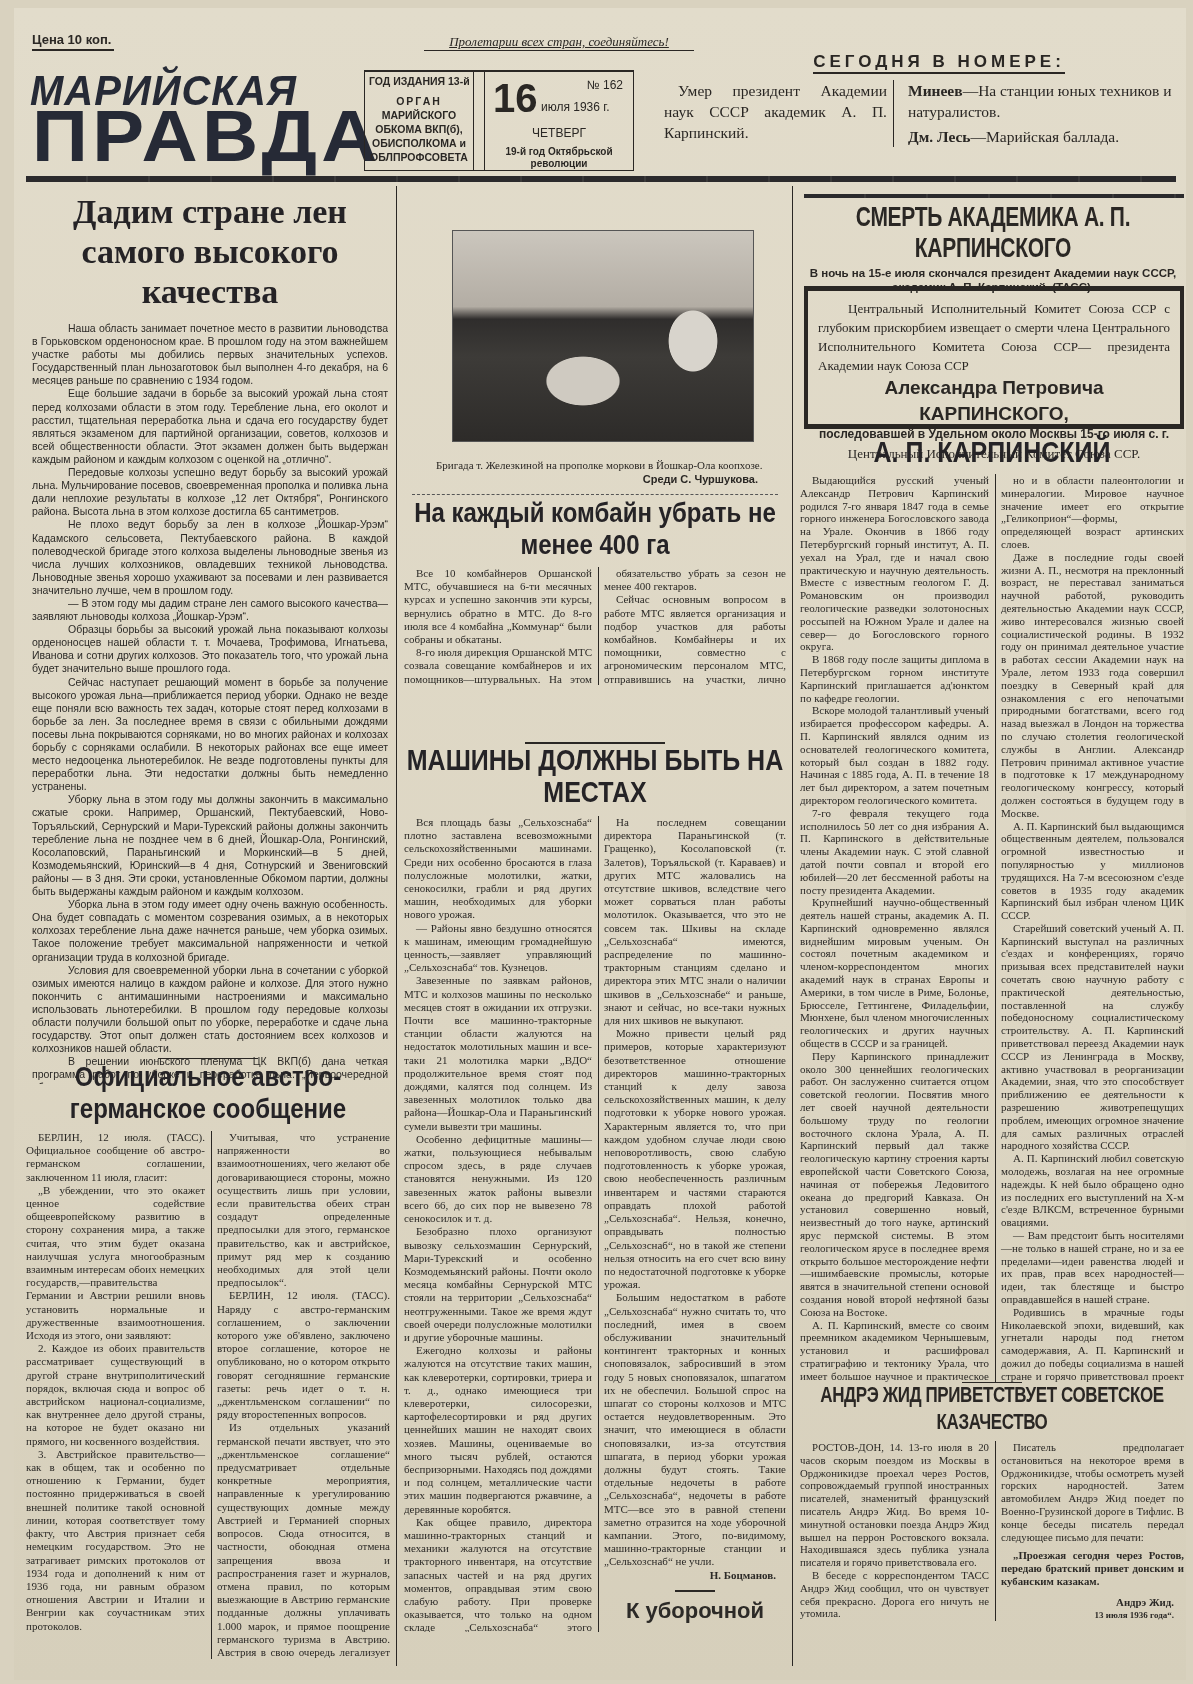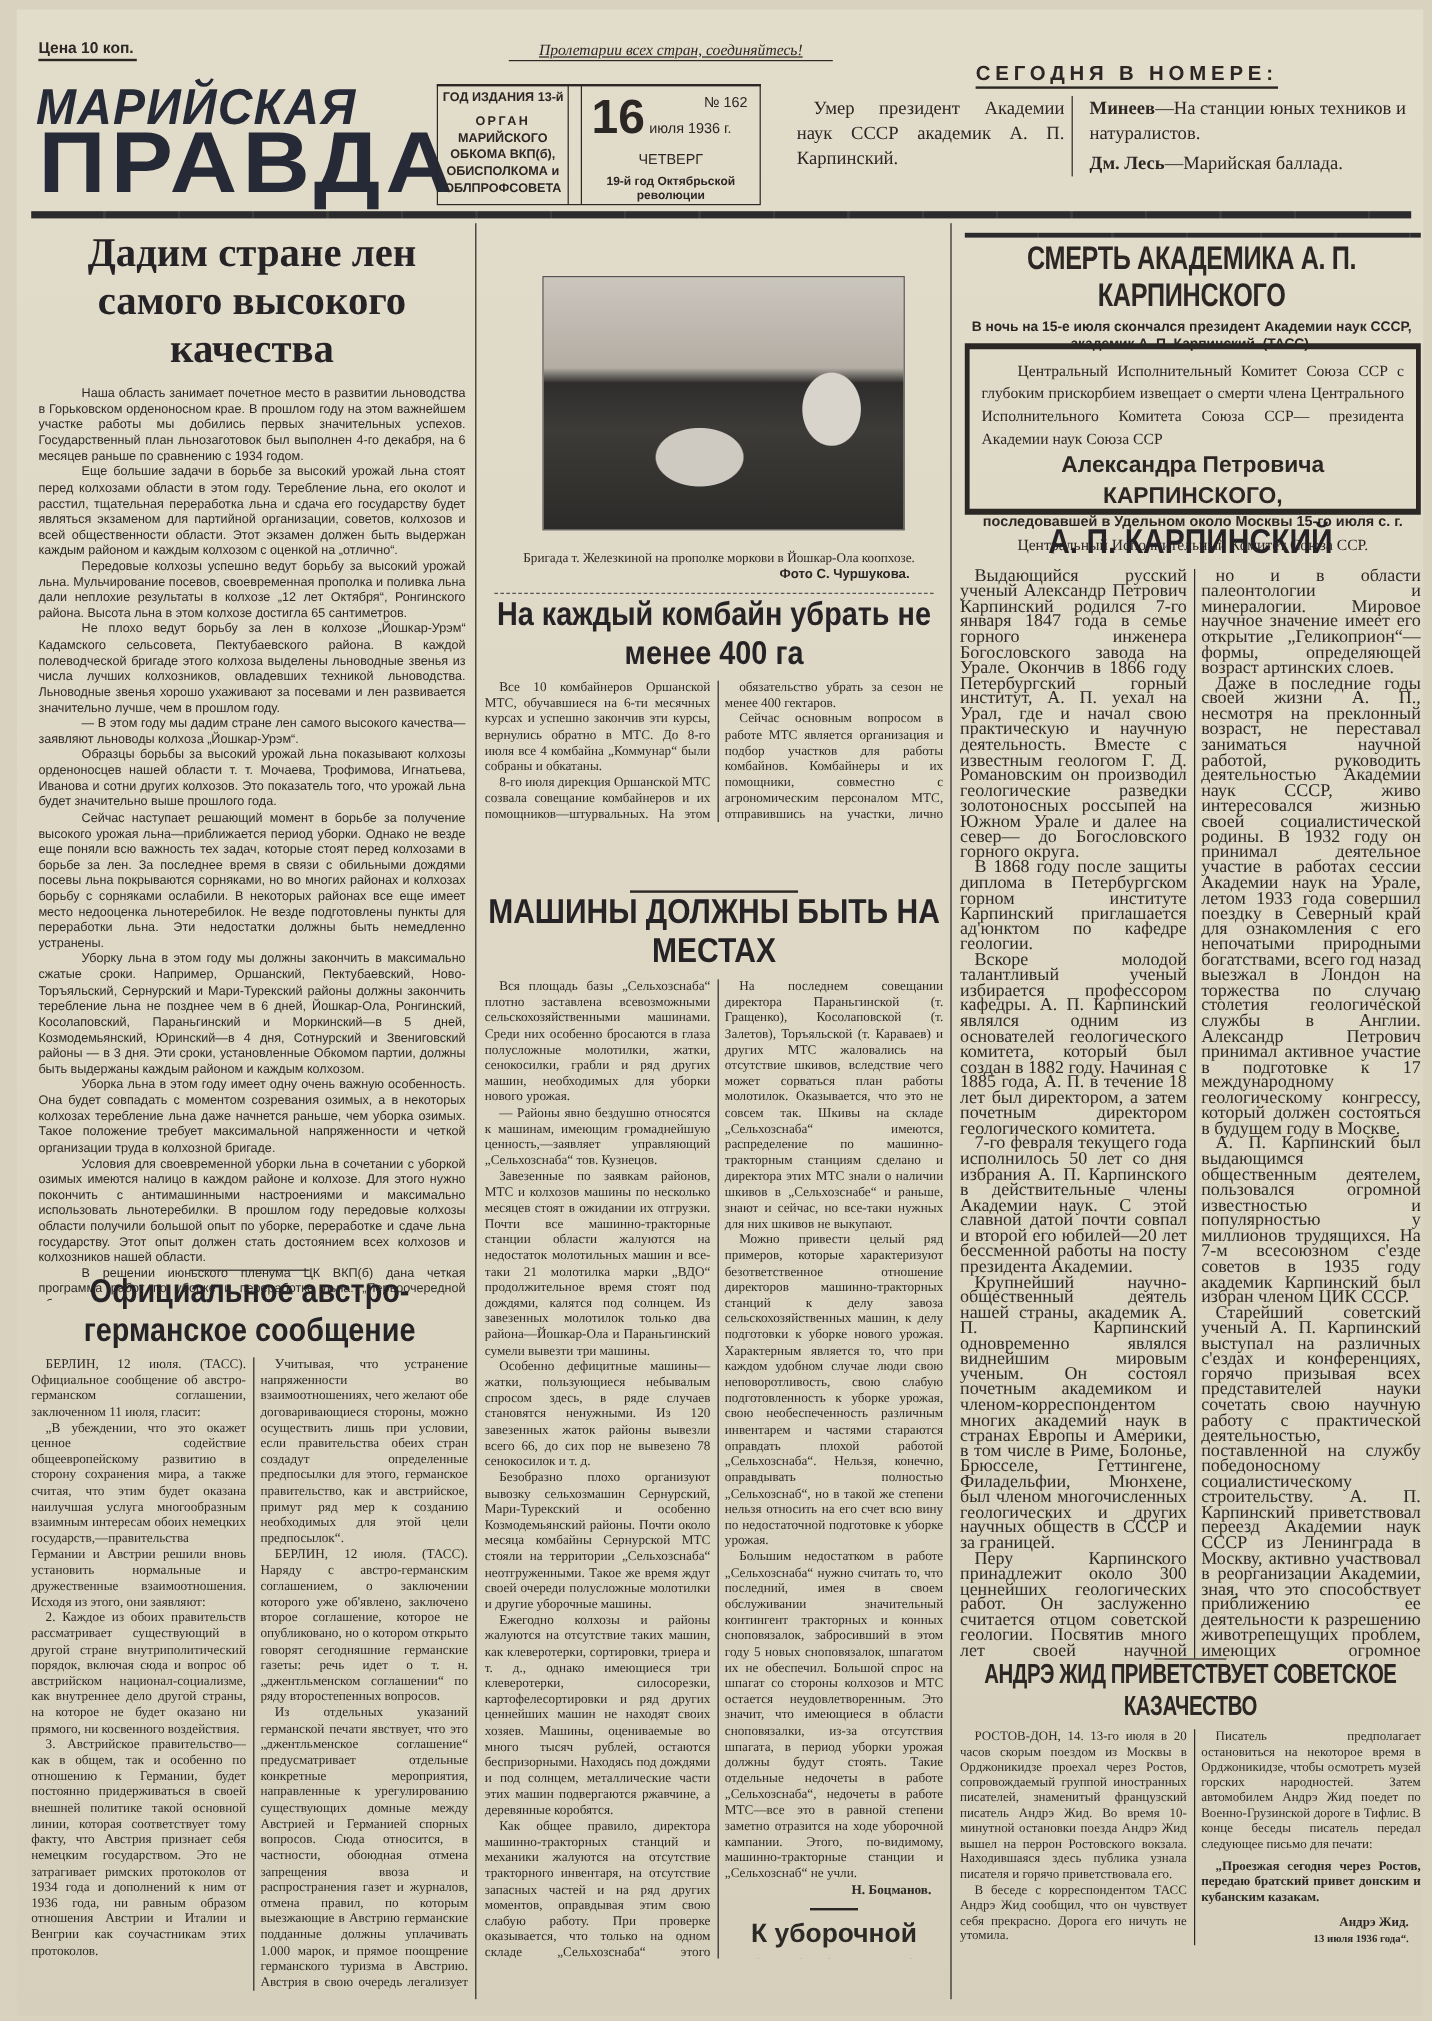--- a/index.html
+++ b/index.html
@@ -143,21 +143,21 @@
         <p>Учитывая, что устранение напряженности во взаимоотношениях, чего желают обе договаривающиеся стороны, можно осуществить лишь при условии, если правительства обеих стран создадут определенные предпосылки для этого, германское правительство, как и австрийское, примут ряд мер к созданию необходимых для этой цели предпосылок“.</p>
         <p>БЕРЛИН, 12 июля. (ТАСС). Наряду с австро-германским соглашением, о заключении которого уже об'явлено, заключено второе соглашение, которое не опубликовано, но о котором открыто говорят сегодняшние германские газеты: речь идет о т. н. „джентльменском соглашении“ по ряду второстепенных вопросов.</p>
         <p>Из отдельных указаний германской печати явствует, что это „джентльменское соглашение“ предусматривает отдельные конкретные мероприятия, направленные к урегулированию существующих домные между Австрией и Германией спорных вопросов. Сюда относится, в частности, обоюдная отмена запрещения ввоза и распространения газет и журналов, отмена правил, по которым выезжающие в Австрию германские подданные должны уплачивать 1.000 марок, и прямое поощрение германского туризма в Австрию. Австрия в свою очередь легализует—пока для германских подданных—значок свастики и песню Хорста Весселя Достигнута также договоренность об усилении экономических связей между обеими странами.</p>
       </div>
     </div>
   </div>
 
   <div class="photo"></div>
   <div class="abs caption">
     <div style="text-indent:24px">Бригада т. Железкиной на прополке моркови в Йошкар-Ола коопхозе.</div>
-    <div class="credit">Фото С. Чуршукова.</div>
+    <div class="credit">Среди С. Чуршукова.</div>
   </div>
 
   <div class="abs" style="left:390px; top:486px; width:382px;">
     <div style="border-top:1px dashed #555; margin:0 8px 6px;"></div>
     <div class="h-sans">На каждый комбайн убрать не менее 400 га</div>
     <div class="two-col body-serif" style="margin-top:10px; height:118px; overflow:hidden;">
       <div>
         <p>Все 10 комбайнеров Оршанской МТС, обучавшиеся на 6-ти месячных курсах и успешно закончив эти курсы, вернулись обратно в МТС. До 8-го июля все 4 комбайна „Коммунар“ были собраны и обкатаны.</p>
         <p>8-го июля дирекция Оршанской МТС созвала совещание комбайнеров и их помощников—штурвальных. На этом совещании было подробно проработано постановление об оплате комбайнеров на уборке. В результате проработки постановления все комбайнеры включились в социалистическое соревнование. Каждый комбайнер взял</p>
       </div>
@@ -201,36 +201,37 @@
   </div>
   <div class="abs obit-box">
     <div style="text-indent:30px; text-align:justify;">Центральный Исполнительный Комитет Союза ССР с глубоким прискорбием извещает о смерти члена Центрального Исполнительного Комитета Союза ССР— президента Академии наук Союза ССР</div>
     <div class="name">Александра Петровича КАРПИНСКОГО,</div>
     <div class="small">последовавшей в Удельном около Москвы 15-го июля с. г.</div>
     <div class="center" style="margin-top:3px;">Центральный Исполнительный Комитет Союза ССР.</div>
   </div>
 
   <div class="abs" style="left:786px; top:430px; width:384px;">
     <div class="h-sans" style="font-size:25px;">А. П. КАРПИНСКИЙ</div>
-    <div class="two-col body-serif" style="margin-top:8px; height:908px; overflow:hidden; font-size:15px; line-height:12.8px;">
+    <div class="two-col body-serif" style="margin-top:8px; height:908px; overflow:hidden; font-size:11px; line-height:12.8px;">
       <div>
         <p>Выдающийся русский ученый Александр Петрович Карпинский родился 7-го января 1847 года в семье горного инженера Богословского завода на Урале. Окончив в 1866 году Петербургский горный институт, А. П. уехал на Урал, где и начал свою практическую и научную деятельность. Вместе с известным геологом Г. Д. Романовским он производил геологические разведки золотоносных россыпей на Южном Урале и далее на север— до Богословского горного округа.</p>
         <p>В 1868 году после защиты диплома в Петербургском горном институте Карпинский приглашается ад'юнктом по кафедре геологии.</p>
         <p>Вскоре молодой талантливый ученый избирается профессором кафедры. А. П. Карпинский являлся одним из основателей геологического комитета, который был создан в 1882 году. Начиная с 1885 года, А. П. в течение 18 лет был директором, а затем почетным директором геологического комитета.</p>
         <p>7-го февраля текущего года исполнилось 50 лет со дня избрания А. П. Карпинского в действительные члены Академии наук. С этой славной датой почти совпал и второй его юбилей—20 лет бессменной работы на посту президента Академии.</p>
         <p>Крупнейший научно-общественный деятель нашей страны, академик А. П. Карпинский одновременно являлся виднейшим мировым ученым. Он состоял почетным академиком и членом-корреспондентом многих академий наук в странах Европы и Америки, в том числе в Риме, Болонье, Брюсселе, Геттингене, Филадельфии, Мюнхене, был членом многочисленных геологических и других научных обществ в СССР и за границей.</p>
         <p>Перу Карпинского принадлежит около 300 ценнейших геологических работ. Он заслуженно считается отцом советской геологии. Посвятив много лет своей научной деятельности большому труду по геологии восточного склона Урала, А. П. Карпинский первый дал также геологическую картину строения карты европейской части Советского Союза, начиная от побережья Ледовитого океана до предгорий Кавказа. Он установил совершенно новый, неизвестный до того науке, артинский ярус пермской системы. В этом геологическом ярусе в последнее время открыто большое месторождение нефти—ишимбаевские промыслы, которые явятся в значительной степени основой создания новой второй нефтяной базы Союза на Востоке.</p>
         <p>А. П. Карпинский, вместе со своим преемником академиком Чернышевым, установил и расшифровал стратиграфию и тектонику Урала, что имеет большое научное и практическое значение. На основании этих работ развивается наша мощная социалистическая индустрия на Урале.</p>
 
       </div>
       <div>
         <p>но и в области палеонтологии и минералогии. Мировое научное значение имеет его открытие „Геликоприон“—формы, определяющей возраст артинских слоев.</p>
         <p>Даже в последние годы своей жизни А. П., несмотря на преклонный возраст, не переставал заниматься научной работой, руководить деятельностью Академии наук СССР, живо интересовался жизнью своей социалистической родины. В 1932 году он принимал деятельное участие в работах сессии Академии наук на Урале, летом 1933 года совершил поездку в Северный край для ознакомления с его непочатыми природными богатствами, всего год назад выезжал в Лондон на торжества по случаю столетия геологической службы в Англии. Александр Петрович принимал активное участие в подготовке к 17 международному геологическому конгрессу, который должен состояться в будущем году в Москве.</p>
         <p>А. П. Карпинский был выдающимся общественным деятелем, пользовался огромной известностью и популярностью у миллионов трудящихся. На 7-м всесоюзном с'езде советов в 1935 году академик Карпинский был избран членом ЦИК СССР.</p>
         <p>Старейший советский ученый А. П. Карпинский выступал на различных с'ездах и конференциях, горячо призывая всех представителей науки сочетать свою научную работу с практической деятельностью, поставленной на службу победоносному социалистическому строительству. А. П. Карпинский приветствовал переезд Академии наук СССР из Ленинграда в Москву, активно участвовал в реорганизации Академии, зная, что это способствует приближению ее деятельности к разрешению животрепещущих проблем, имеющих огромное значение для самых различных отраслей народного хозяйства СССР.</p>
+        <p>А. П. Карпинский любил советскую молодежь, возлагая на нее огромные надежды. К ней было обращено одно из последних его выступлений на X-м с'езде ВЛКСМ, встреченное бурными овациями.</p>
         <p>— Вам предстоит быть носителями—не только в нашей стране, но и за ее пределами—идеи равенства людей и их прав, прав всех народностей—идеи, так блестяще и быстро оправдавшейся в нашей стране.</p>
         <p>Родившись в мрачные годы Николаевской эпохи, видевший, как угнетали народы под гнетом самодержавия, А. П. Карпинский и дожил до победы социализма в нашей стране и горячо приветствовал проект новой сталинской Конституции СССР.</p>
 
       </div>
     </div>
   </div>
 
   <div class="abs" style="left:786px; top:1374px; width:384px;">
     <div style="width:60px; margin:0 auto 6px; border-top:1.5px solid #2a2724;"></div>
     <div style="font:900 17px 'Liberation Sans', sans-serif; text-align:center; transform:scaleY(1.35); letter-spacing:-0.4px; margin-top:6px;">АНДРЭ ЖИД ПРИВЕТСТВУЕТ СОВЕТСКОЕ КАЗАЧЕСТВО</div>

